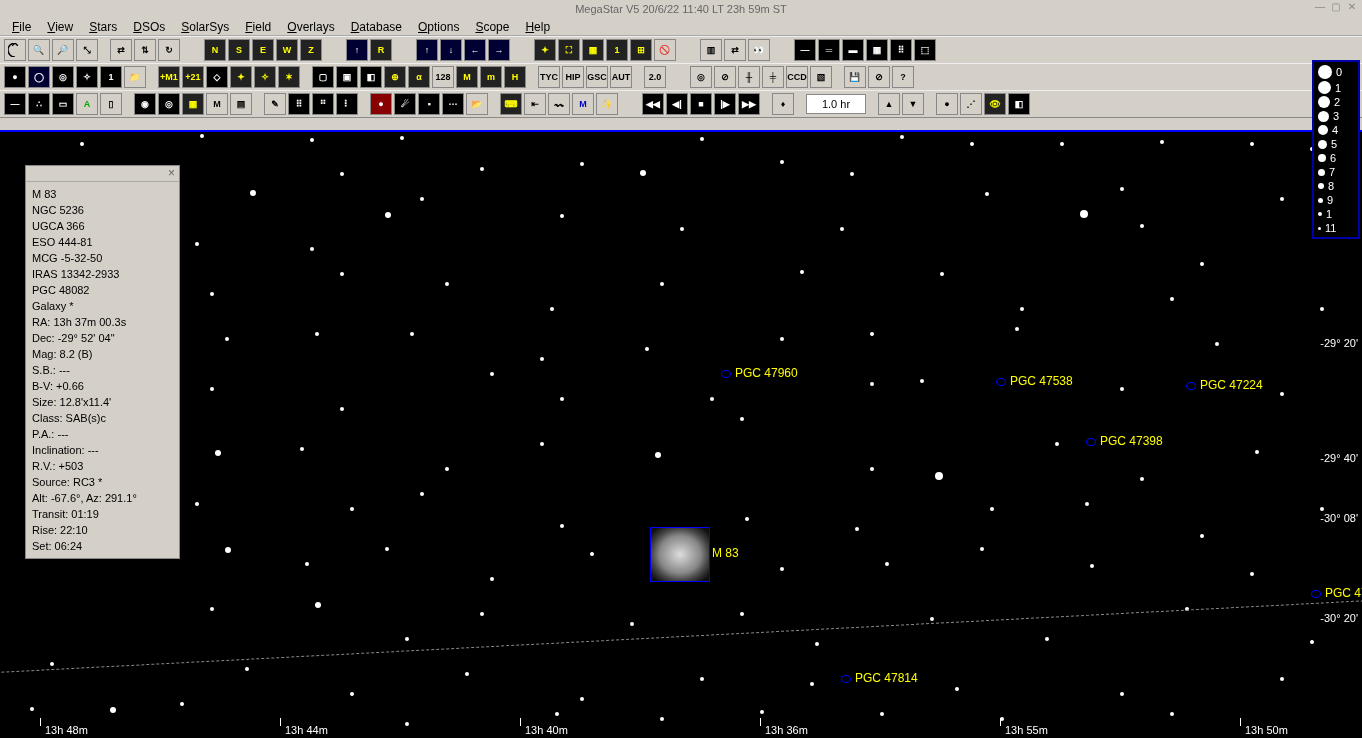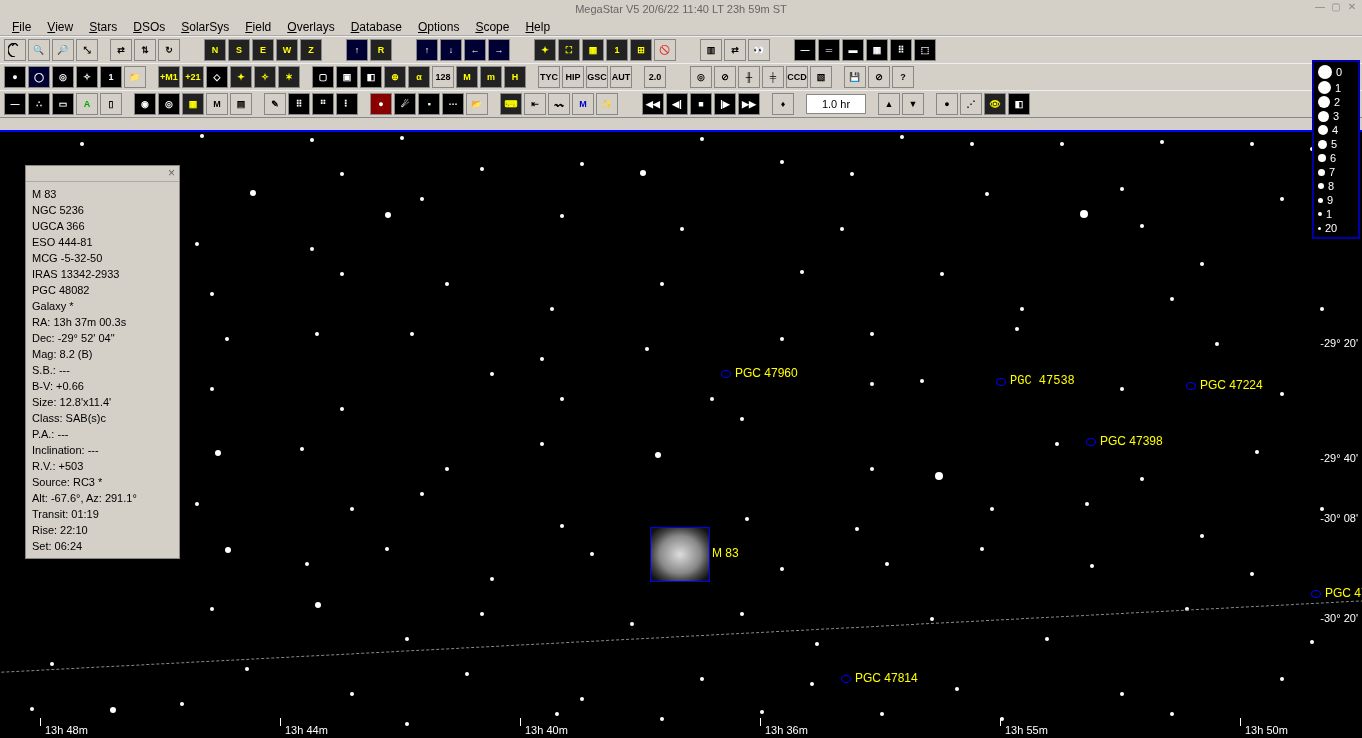--- a/index.html
+++ b/index.html
@@ -334,21 +334,21 @@
     <div class="star" style="left: 405px; top: 590px; width: 4px; height: 4px;"></div>
     <div class="star" style="left: 555px; top: 580px; width: 4px; height: 4px;"></div>
     <div class="star" style="left: 660px; top: 585px; width: 4px; height: 4px;"></div>
     <div class="star" style="left: 760px; top: 578px; width: 4px; height: 4px;"></div>
     <div class="star" style="left: 880px; top: 580px; width: 4px; height: 4px;"></div>
     <div class="star" style="left: 1000px; top: 585px; width: 4px; height: 4px;"></div>
     <div class="star" style="left: 1170px; top: 580px; width: 4px; height: 4px;"></div>
     <div class="galaxy-marker" style="left: 721px; top: 238px;"></div>
     <div class="galaxy-label" style="left: 735px; top: 234px;">PGC 47960</div>
     <div class="galaxy-marker" style="left: 996px; top: 246px;"></div>
-    <div class="galaxy-label" style="left: 1010px; top: 242px; font-family: Liberation Mono, monospace;">PGC 47538</div>
+    <div class="galaxy-label" style="left: 1010px; top: 242px;">PGC 47538</div>
     <div class="galaxy-marker" style="left: 1186px; top: 250px;"></div>
     <div class="galaxy-label" style="left: 1200px; top: 246px;">PGC 47224</div>
     <div class="galaxy-marker" style="left: 1086px; top: 306px;"></div>
     <div class="galaxy-label" style="left: 1100px; top: 302px;">PGC 47398</div>
     <div class="galaxy-label" style="left: 712px; top: 414px;">M 83</div>
     <div class="galaxy-marker" style="left: 841px; top: 543px;"></div>
     <div class="galaxy-label" style="left: 855px; top: 539px;">PGC 47814</div>
     <div class="galaxy-marker" style="left: 1311px; top: 458px;"></div>
     <div class="galaxy-label" style="left: 1325px; top: 454px;">PGC 47</div>
     <div class="axis-label" style="right: 4px; top: 205px; margin-left: 37px;">-29° 20'</div>
@@ -441,15 +441,15 @@
     <div class="magrow">
       <span class="magdot" style="width:5px;height:5px"></span>
       <span>9</span>
     </div>
     <div class="magrow">
       <span class="magdot" style="width:4px;height:4px"></span>
       <span>1</span>
     </div>
     <div class="magrow">
       <span class="magdot" style="width:3px;height:3px"></span>
-      <span>20</span>
+      <span>11</span>
     </div>
   </div>
 
 </body></html>

